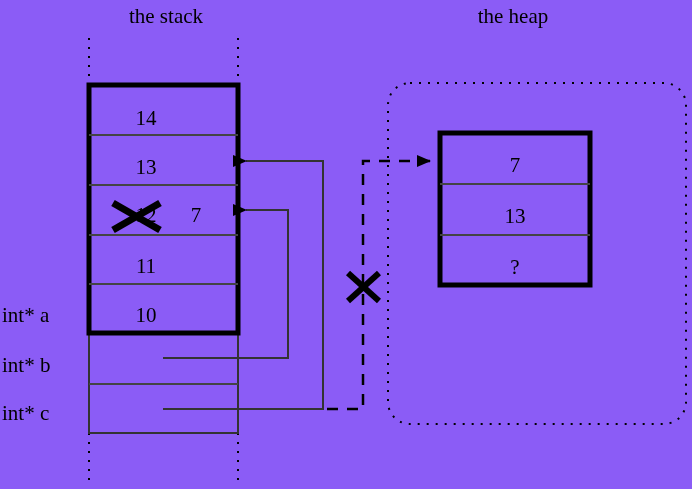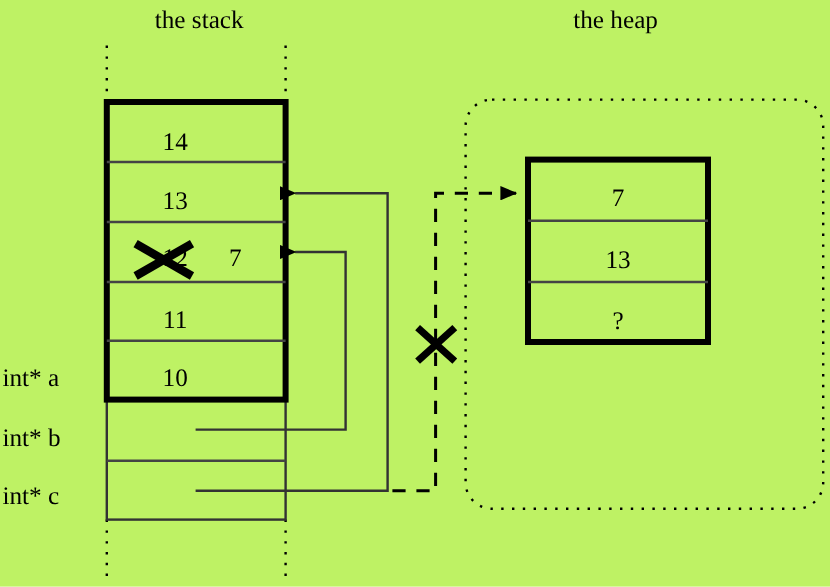--- a/index.html
+++ b/index.html
@@ -4,21 +4,21 @@
 <style>
   html, body {
     margin: 0;
     padding: 0;
     background: #ffffff;
   }
   #diagram-root {
     position: relative;
     width: 692px;
     height: 489px;
-    background: #bef264;
+    background: #8b5cf6;
     font-family: "Liberation Serif", "DejaVu Serif", serif;
     overflow: hidden;
   }
   svg.canvas {
     position: absolute;
     top: 0;
     left: 0;
     width: 692px;
     height: 489px;
   }

